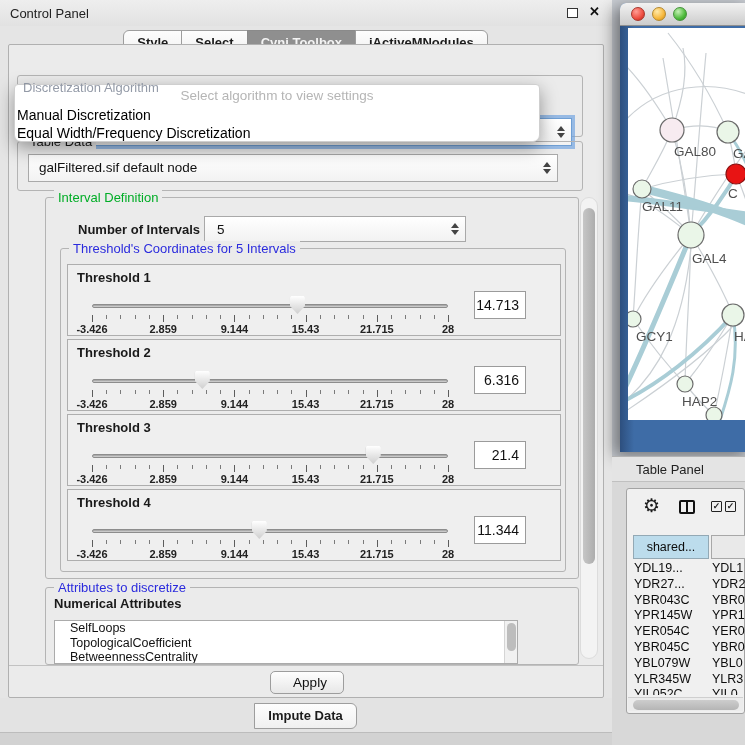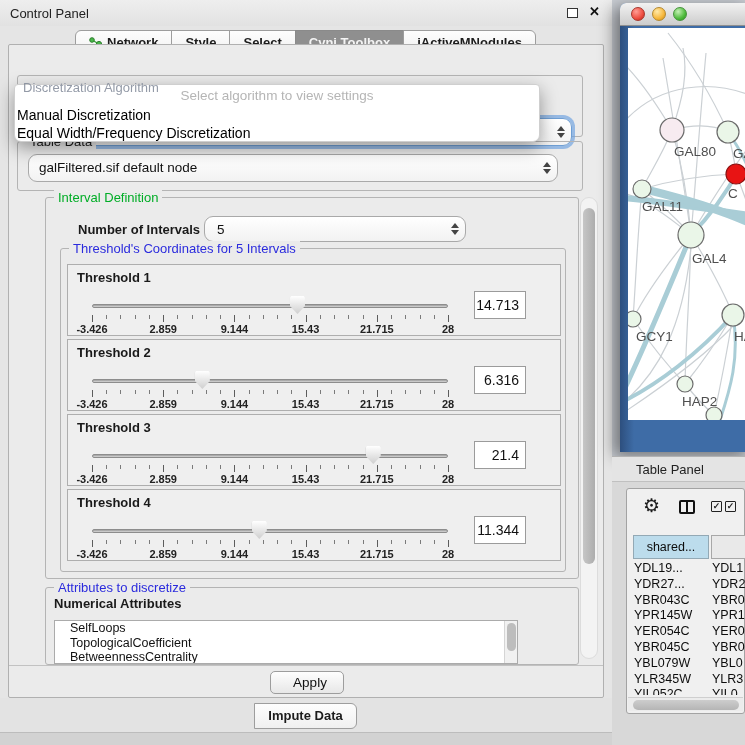--- a/index.html
+++ b/index.html
@@ -20,21 +20,21 @@
   .tab:last-child { border-radius:0 6px 6px 0;text-align:center; }
   .tab.selected { background:#8f8f8f; color:#f4f4f4; border-color:#8a8a8a; }
 
   .content-pane { position:absolute; left:8px; top:44px; width:596px; height:654px; background:#ebebeb; border:1px solid #b0b0b0; border-radius:2px; }
 
   .group { position:absolute; border:1px solid #b4b4b4; border-radius:3px; }
   .chip { position:absolute; top:-8px; left:8px; background:#ebebeb; padding:0 4px; font-size:13px; line-height:15px; white-space:nowrap; }
   .chip.green { color:#00ad26; }
   .chip.blue { color:#2b2bdd; }
 
-  .combo { position:absolute; background:linear-gradient(#ffffff,#f2f2f2); border:1px solid #a9a9a9; border-radius:9px; }
+  .combo { position:absolute; background:linear-gradient(#ffffff,#f2f2f2); border:1px solid #a9a9a9; border-radius:0; }
   .combo .cval { position:absolute; left:10px; top:0; line-height:26px; font-size:13.5px; color:#111; white-space:nowrap; }
   .stepper { position:absolute; right:4px; top:0; bottom:0; width:12px; display:flex; flex-direction:column; justify-content:center; align-items:center; gap:2px; }
   .arr-up { width:0; height:0; border-left:4px solid transparent; border-right:4px solid transparent; border-bottom:5px solid #444; }
   .arr-dn { width:0; height:0; border-left:4px solid transparent; border-right:4px solid transparent; border-top:5px solid #444; }
 
   
   #alg-group { left:8px; top:30px; width:566px; height:62px; }
   #alg-combo { left:18px; top:42px; width:536px; height:28px; border:1px solid #6f9fd4; box-shadow:0 0 0 3px rgba(106,160,225,.65); }
 
   
@@ -121,30 +121,20 @@
 <body>
 
 <div id="control-panel">
   <div class="cp-titlebar">
     <span class="cp-title">Control Panel</span>
     <span class="float-icon"></span>
     <span class="close-icon">✕</span>
   </div>
 
   <div id="top-tabs" class="tabstrip">
-      <div class="tab">
-        <svg width="13" height="13">
-          <line x1="3" y1="3" x2="10" y2="7" stroke="#3aa83a" stroke-width="1.4"></line>
-          <line x1="3" y1="10" x2="10" y2="7" stroke="#3aa83a" stroke-width="1.4"></line>
-          <circle cx="3" cy="3" r="2.3" fill="#49b849" stroke="#2e7d2e"></circle>
-          <circle cx="3" cy="10" r="2.3" fill="#49b849" stroke="#2e7d2e"></circle>
-          <circle cx="10" cy="7" r="2.6" fill="#49b849" stroke="#2e7d2e"></circle>
-        </svg>
-        <span>Network</span>
-      </div>
       <div class="tab">
         <span>Style</span>
       </div>
       <div class="tab">
         <span>Select</span>
       </div>
       <div class="tab selected">
         <span>Cyni Toolbox</span>
       </div>
       <div class="tab">

